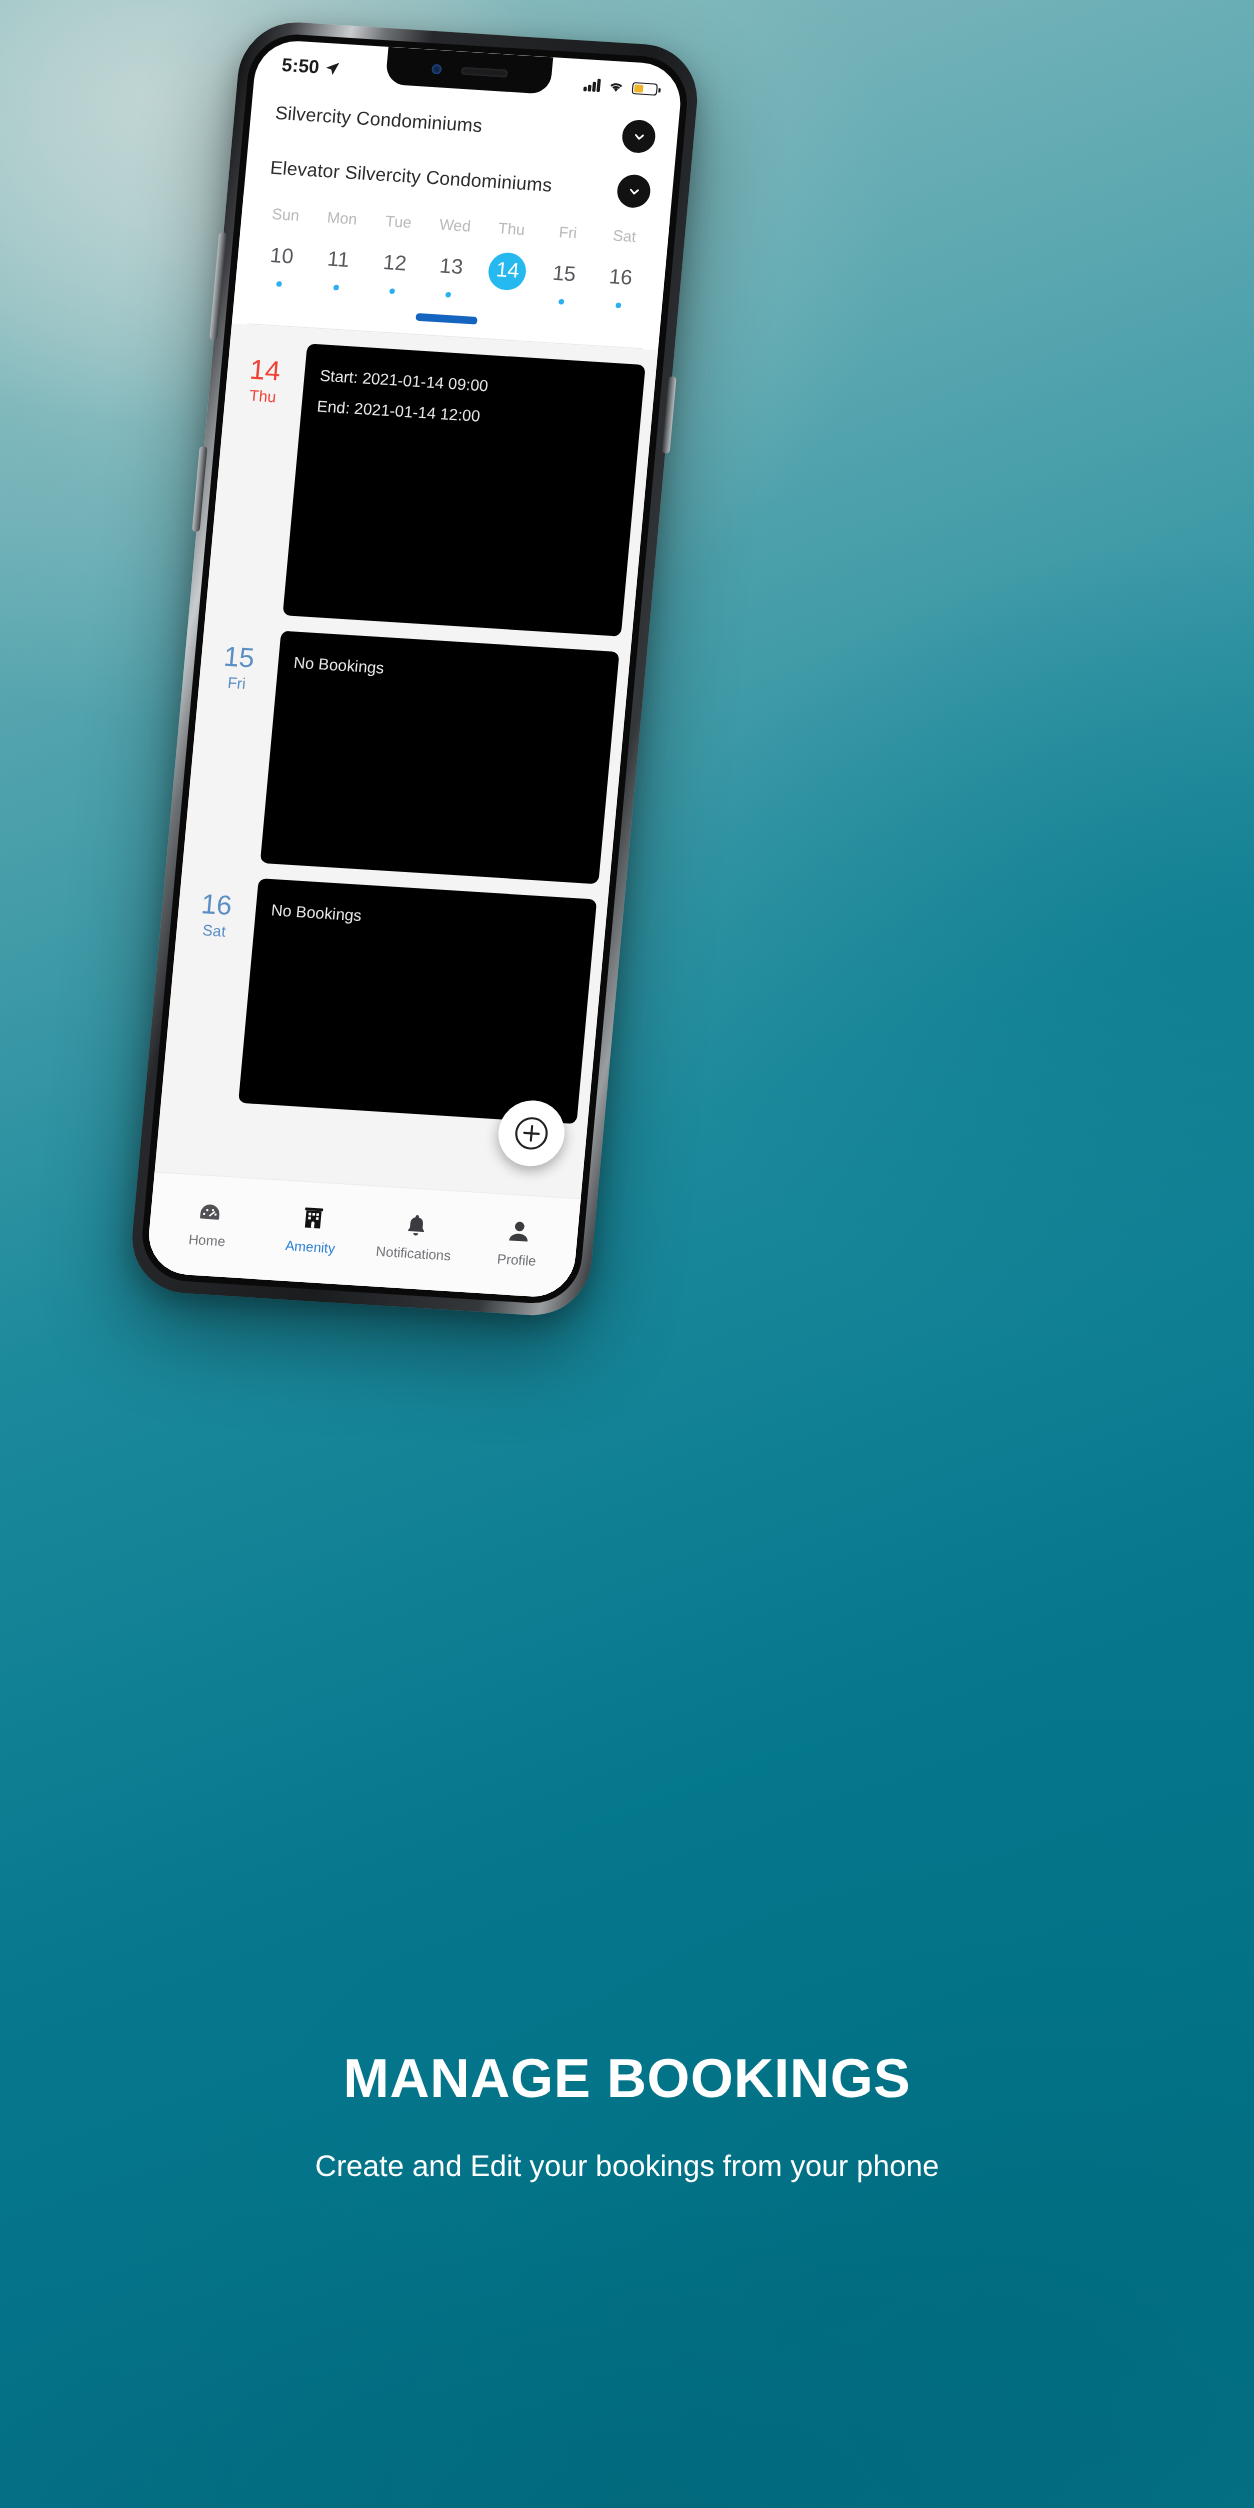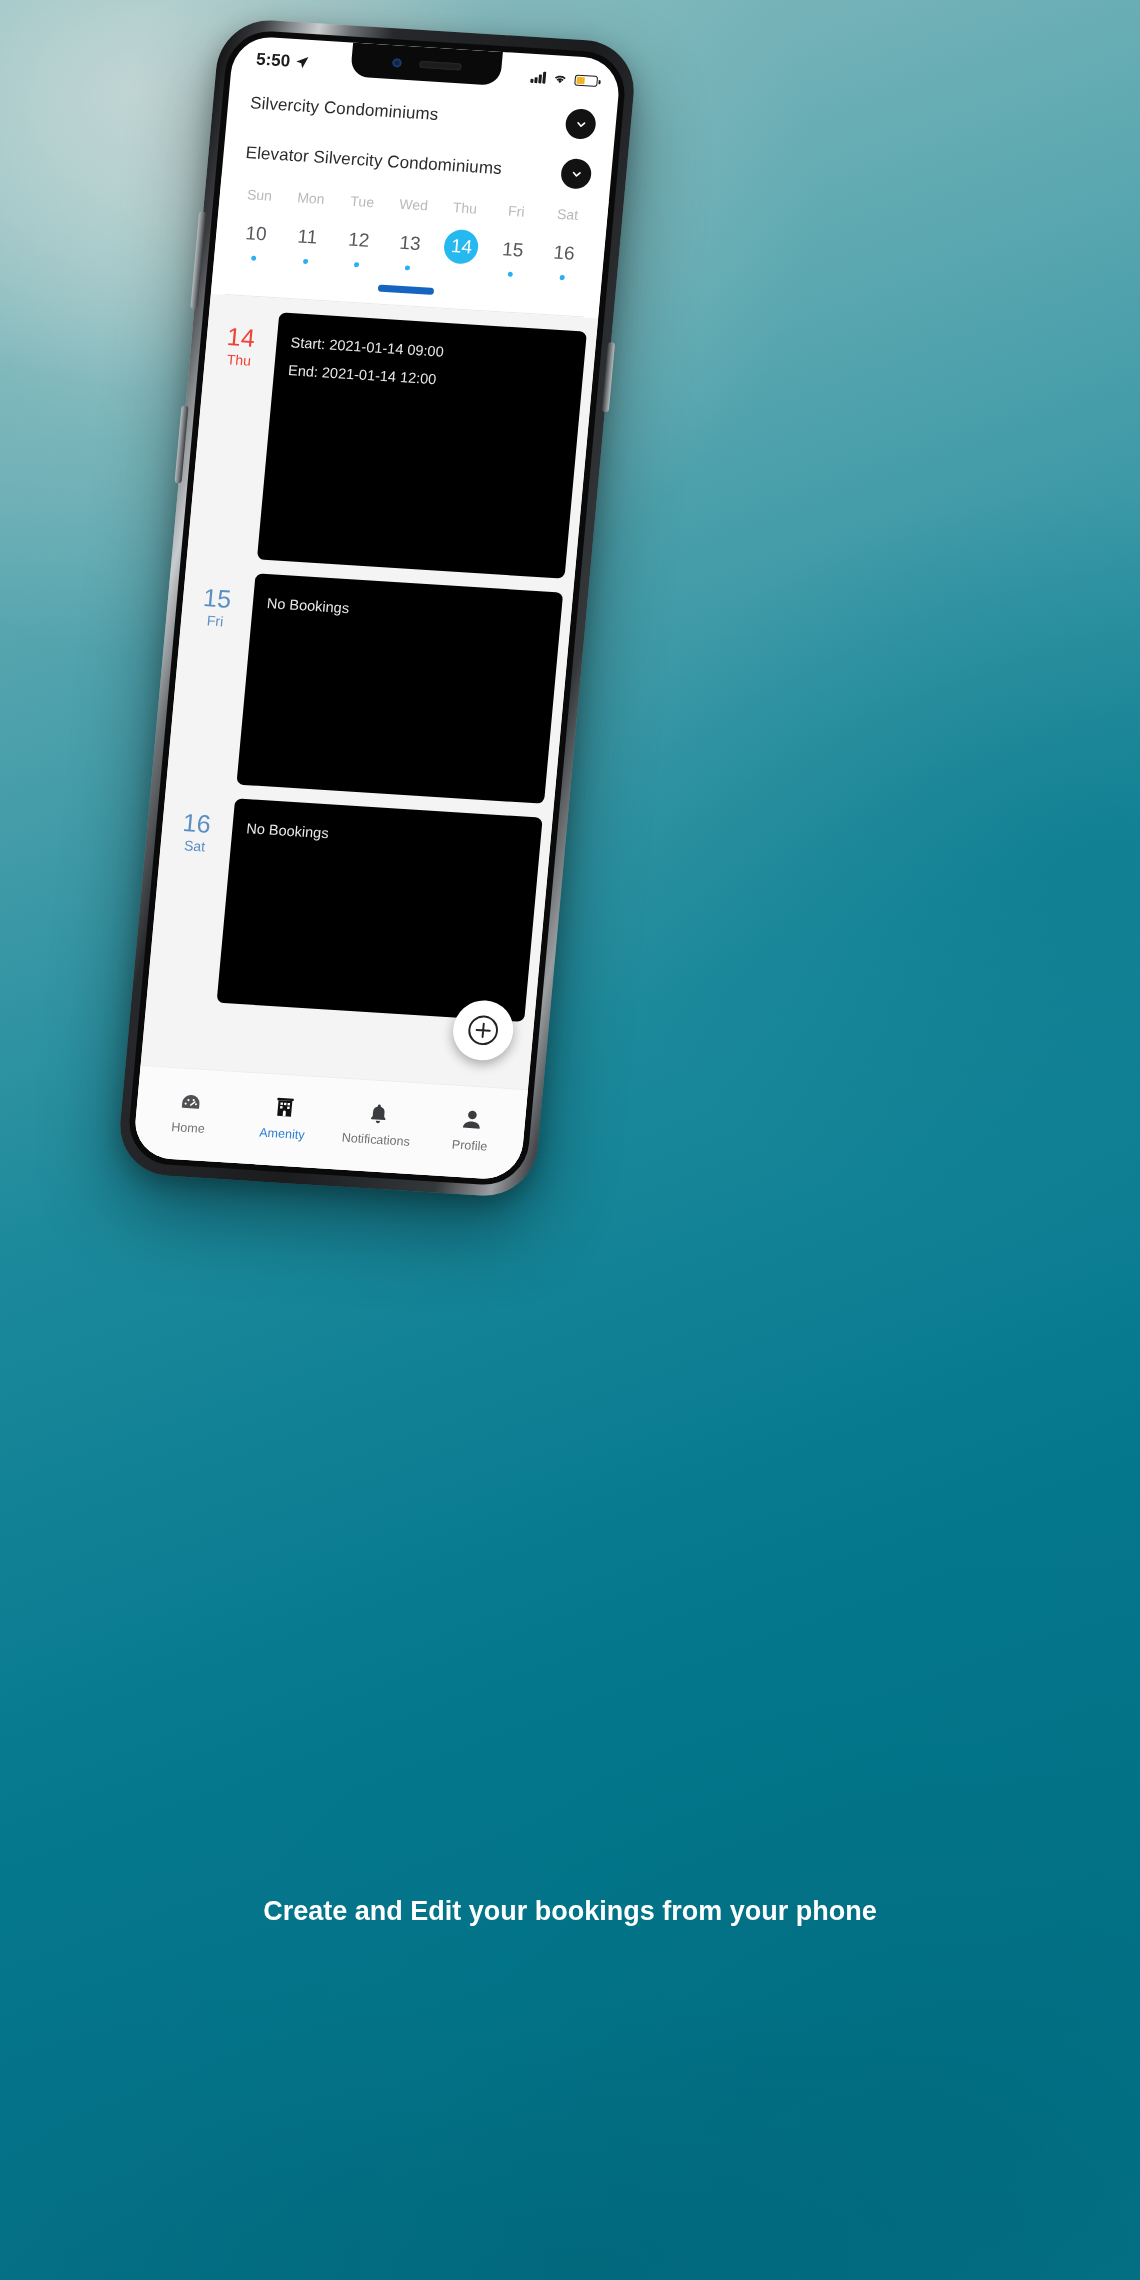--- a/index.html
+++ b/index.html
@@ -186,21 +186,21 @@
   .navitem.active { color: #2a7fd4; }
   .navicon { height: 26px; display: flex; align-items: flex-end; }
 
   
   .caption { position: absolute; left: 0; right: 0; top: 1860px; text-align: center; }
   .caption h1 {
     font-size: 50px; font-weight: 700; color: #fff;
     letter-spacing: .5px; font-family: "Liberation Sans", sans-serif;
   }
   .caption p {
-    margin-top: 36px; font-size: 27px; color: #fff; font-weight: 700;
+    margin-top: 36px; font-size: 27px; color: #fff; font-weight: 400;
   }
 </style>
 </head>
 <body>
 
 <div class="bg-wash"></div>
 
 <div class="phone-stage">
   <div class="phone">
     <div class="btn-vol"></div>
@@ -393,14 +393,15 @@
             <span>Profile</span>
           </div>
         </div>
 
       </div>
     </div>
   </div>
 </div>
 
 <div class="caption">
+  <h1>MANAGE BOOKINGS</h1>
   <p>Create and Edit your bookings from your phone</p>
 </div>
 
 </body></html>

